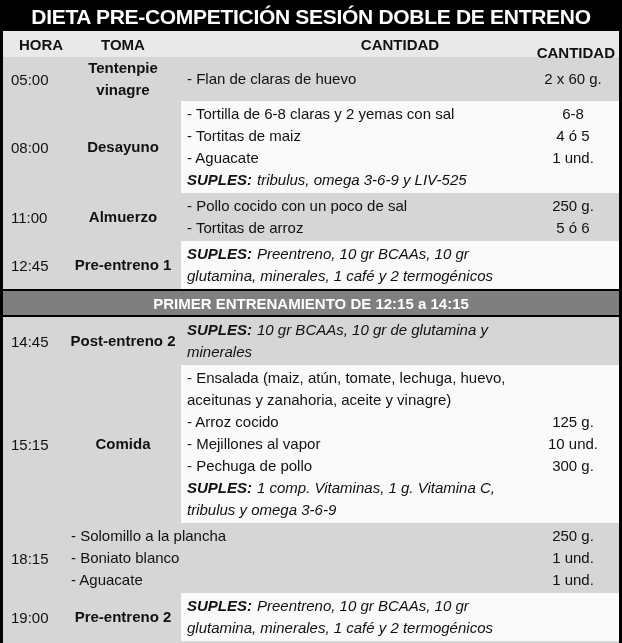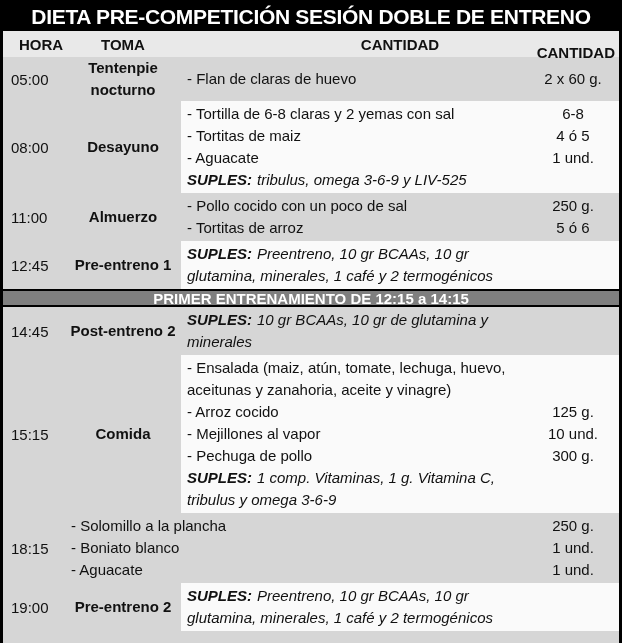--- a/index.html
+++ b/index.html
@@ -29,21 +29,21 @@
   .cell-toma{width:116px; font-weight:700; font-size:15px; display:flex; align-items:center; justify-content:center; text-align:center; line-height:22px; background:var(--gray);}
   .cell-foods{flex:1; display:flex; flex-direction:column; justify-content:center; padding:2px 0;}
   .cell-foods.shade-gray{background:var(--gray);}
   .cell-foods.shade-white{background:var(--white);}
   .entry{display:flex; align-items:flex-start;}
   .txt{flex:1; padding-left:6px; font-size:15px; line-height:22px;}
   .txt.suples{font-style:italic;}
   .suples-prefix{font-weight:700; font-style:italic; margin-right:5px;text-align:center;}
   .qty{width:92px; text-align:center; font-size:15px; line-height:22px; }
   .band{
-    height:18px; background:var(--band-bg); color:var(--band-fg);
+    height:28px; background:var(--band-bg); color:var(--band-fg);
     border-top:2px solid #000; border-bottom:2px solid #000;
     display:flex; align-items:center; justify-content:center;
     font-weight:700; font-size:15px;
   }
 </style>
 </head>
 <body>
 
 <div class="frame">
   <div class="title">DIETA PRE-COMPETICIÓN SESIÓN DOBLE DE ENTRENO</div>
@@ -51,21 +51,21 @@
     <div class="h-hora">HORA</div>
     <div class="h-toma">TOMA</div>
     <div class="h-content">
       <span>CANTIDAD</span>
       <span class="h-cantidad">CANTIDAD</span>
     </div>
   </div>
   <div id="table-body">
       <div class="row">
         <div class="cell-time">05:00</div>
-        <div class="cell-toma">Tentenpie nocturno</div>
+        <div class="cell-toma">Tentenpie vinagre</div>
         <div class="cell-foods shade-gray">
           <div class="entry">
             <div class="txt"><span>- Flan de claras de huevo</span></div>
             <div class="qty">2 x 60 g.</div>
           </div>
         </div>
       </div>
       <div class="row">
         <div class="cell-time">08:00</div>
         <div class="cell-toma">Desayuno</div>

